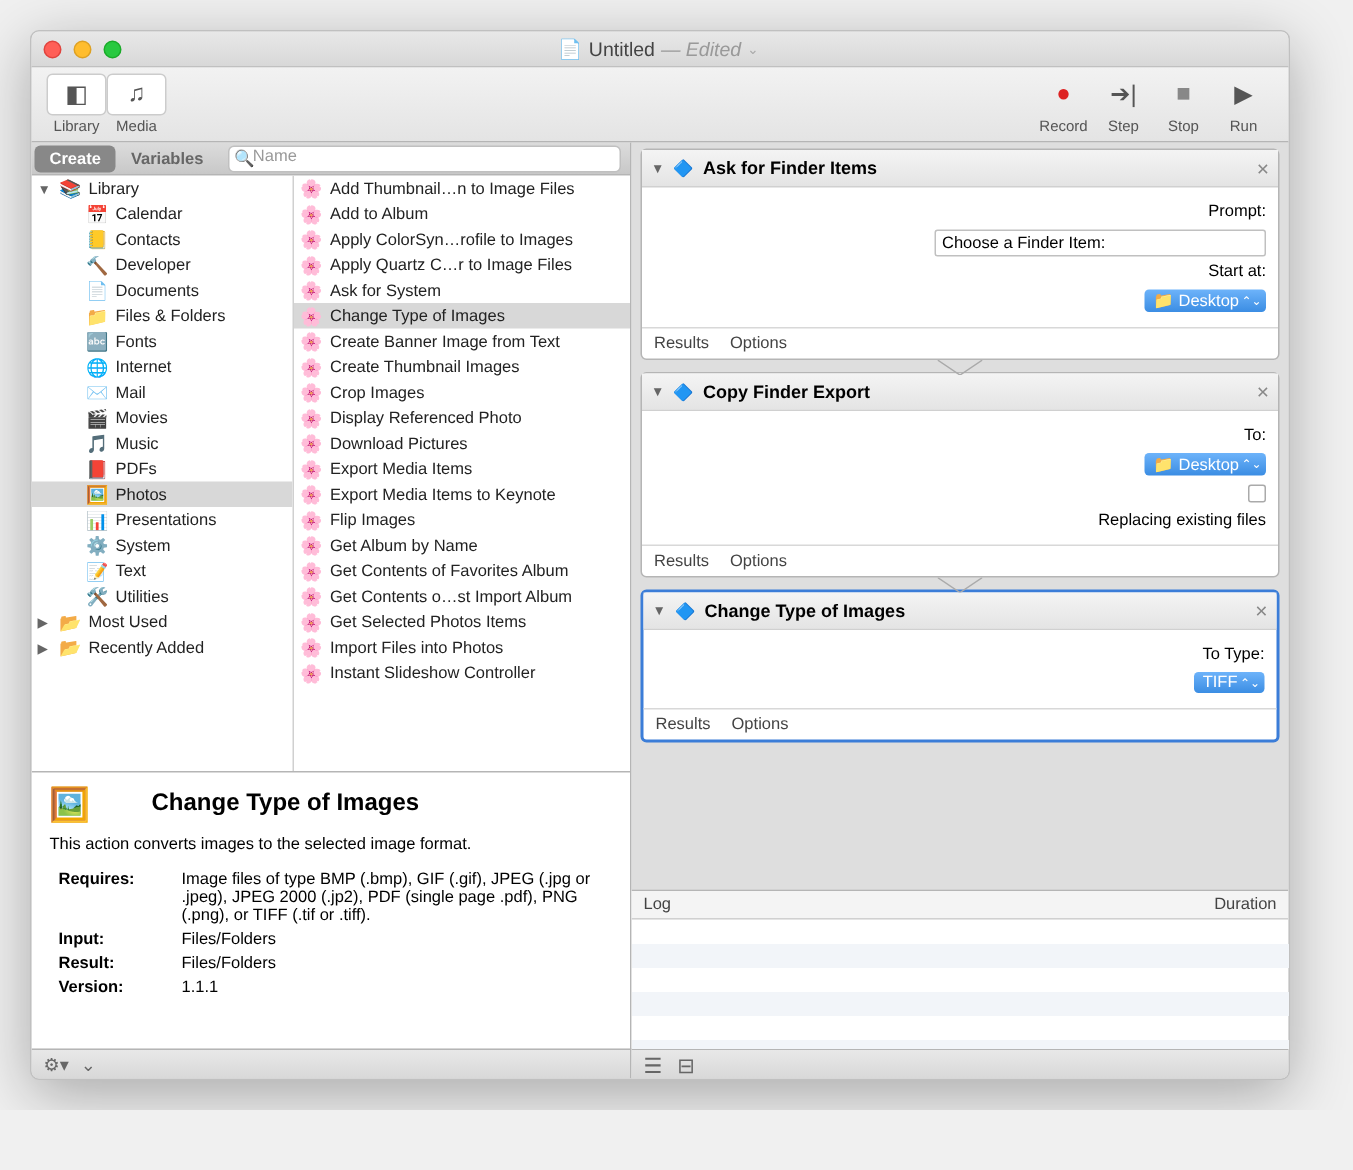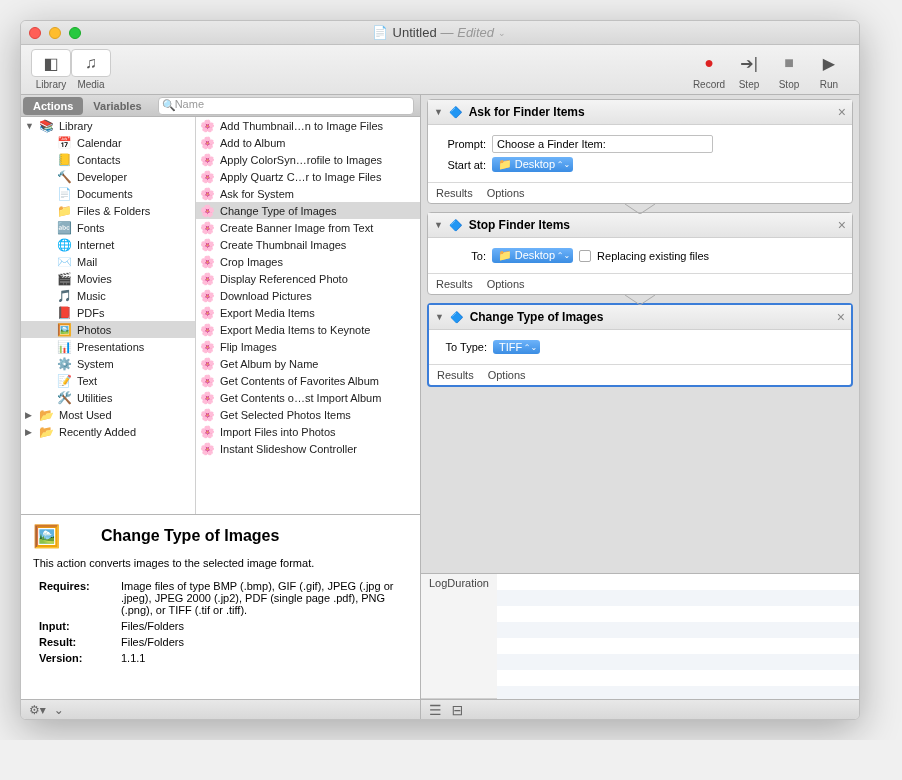--- a/index.html
+++ b/index.html
@@ -43,30 +43,30 @@
 
 .rightpane { flex: 1; display: flex; flex-direction: column; background: #dedede; overflow: hidden; }
 .workflow { flex: 1; overflow-y: auto; padding: 4px 6px; }
 .step { background: #fff; border: 1px solid #b5b5b5; border-radius: 4px; margin-bottom: 6px; font-size: 11px; }
 .step.active { border: 2px solid #3b7dd8; }
 .stephdr { background: linear-gradient(#f4f4f4,#e4e4e4); padding: 4px 6px; display: flex; align-items: center; gap: 6px; border-bottom: 1px solid #d0d0d0; }
 .stephdr .tri { font-size: 9px; color: #666; }
 .stephdr .title { font-weight: bold; font-size: 12px; flex: 1; }
 .stephdr .close { color: #888; font-size: 14px; cursor: pointer; }
 .stepbody { padding: 6px 8px; }
-.stepbody .frow { display: flex; align-items: center; gap: 6px; margin: 4px 0; font-size: 11px; }
+.stepbody .frow { display: flex; align-items: flex-end; gap: 6px; margin: 4px 0; font-size: 11px; flex-direction: column; }
 .stepbody .lbl { width: 50px; text-align: right; }
 .stepbody input[type=text] { border: 1px solid #c0c0c0; border-radius: 2px; padding: 2px 4px; font-size: 11px; }
 .sel { background: linear-gradient(#6db3fa,#3b8de3); color: #fff; border-radius: 3px; padding: 1px 18px 1px 6px; font-size: 11px; position: relative; display: inline-flex; align-items: center; gap: 4px; }
 .sel::after { content: "⌃⌄"; position: absolute; right: 3px; font-size: 8px; line-height: 7px; display: flex; flex-direction: column; }
 .stepfoot { border-top: 1px solid #d8d8d8; padding: 4px 8px; display: flex; gap: 14px; font-size: 11px; color: #444; text-align: right; }
 .connector { height: 10px; display: flex; justify-content: center; margin-top: -6px; margin-bottom: -2px; }
 .connector svg { width: 30px; height: 10px; }
 
-.logarea { height: 126px; background: #fff; border-top: 1px solid #b5b5b5; display: flex; }
+.logarea { height: 106px; background: #fff; border-top: 1px solid #b5b5b5; display: flex; flex-direction: column; }
 .loghdr { display: flex; font-size: 11px; color: #444; border-bottom: 1px solid #d0d0d0; background: #f4f4f4; padding: 3px 8px; }
 .loghdr div:first-child { flex: 1; }
 .logrows { flex: 1; overflow: auto; }
 .logrows .lr { height: 16px; }
 .logrows .lr:nth-child(even) { background: #f2f5f9; }
 .rbstatus { height: 20px; background: linear-gradient(#e8e8e8,#d8d8d8); border-top: 1px solid #b5b5b5; display: flex; align-items: center; padding: 0 8px; gap: 10px; font-size: 14px; color: #666; }
 
 .chk { width: 12px; height: 12px; border: 1px solid #aaa; border-radius: 2px; background: #fff; display: inline-block; }
 </style>
 </head>
@@ -125,21 +125,21 @@
       <div class="ico">
           <span>▶</span>
         </div>
       <span>Run</span>
     </div>
   </div>
 
   <div class="main">
     <div class="leftpane">
       <div class="tabrow">
-        <div class="tab active">Actions</div>
+        <div class="tab active">Create</div>
         <div class="tab">Variables</div>
         <div class="searchbox">
           <span style="position:absolute;left:4px;top:1px;">🔍</span>
           <span>Name</span>
         </div>
       </div>
       <div class="splitpanes">
         <div class="catcol" id="catcol">
             <div class="row">
               <span class="tri">▼</span>
@@ -395,21 +395,21 @@
           </div>
           <div class="connector">
             <svg viewBox="0 0 30 10">
               <path d="M0 0 L15 10 L30 0" fill="none" stroke="#aaa" stroke-width="1"></path>
             </svg>
           </div>
           <div class="step">
             <div class="stephdr">
               <span class="tri">▼</span>
               <span>🔷</span>
-              <span class="title">Stop Finder Items</span>
+              <span class="title">Copy Finder Export</span>
               <span class="close">×</span>
             </div>
             <div class="stepbody">
               <div class="frow">
                 <span class="lbl">To:</span>
                 <span class="sel">📁 Desktop</span>
                 <span class="chk"></span>
                 <span>Replacing existing files</span>
               </div>
             </div>

